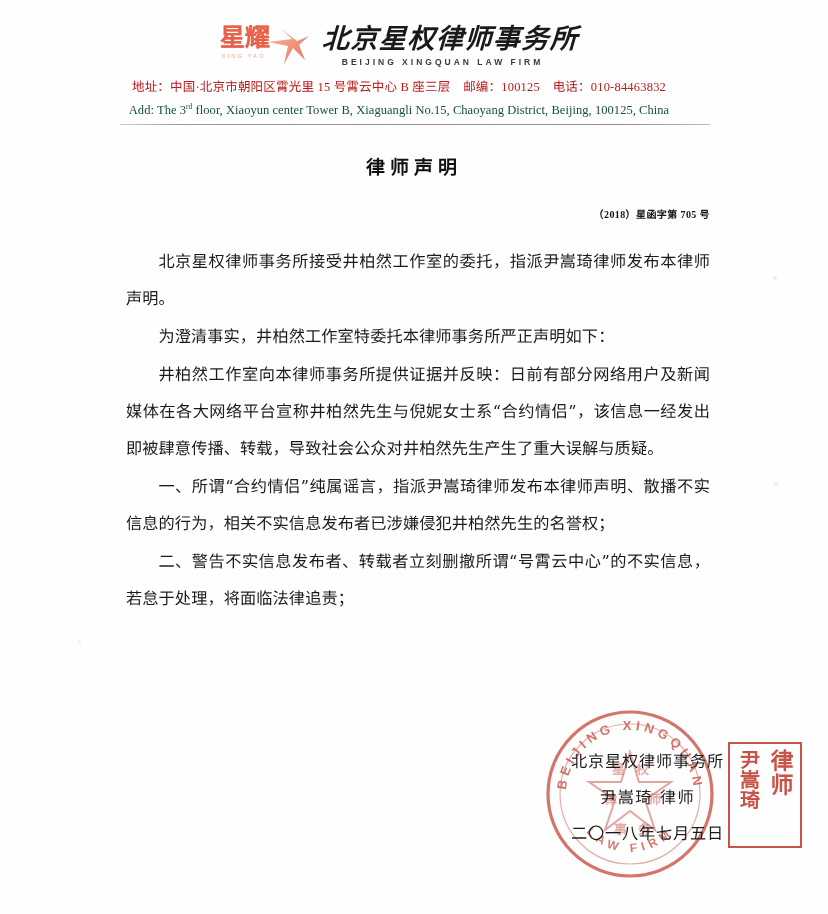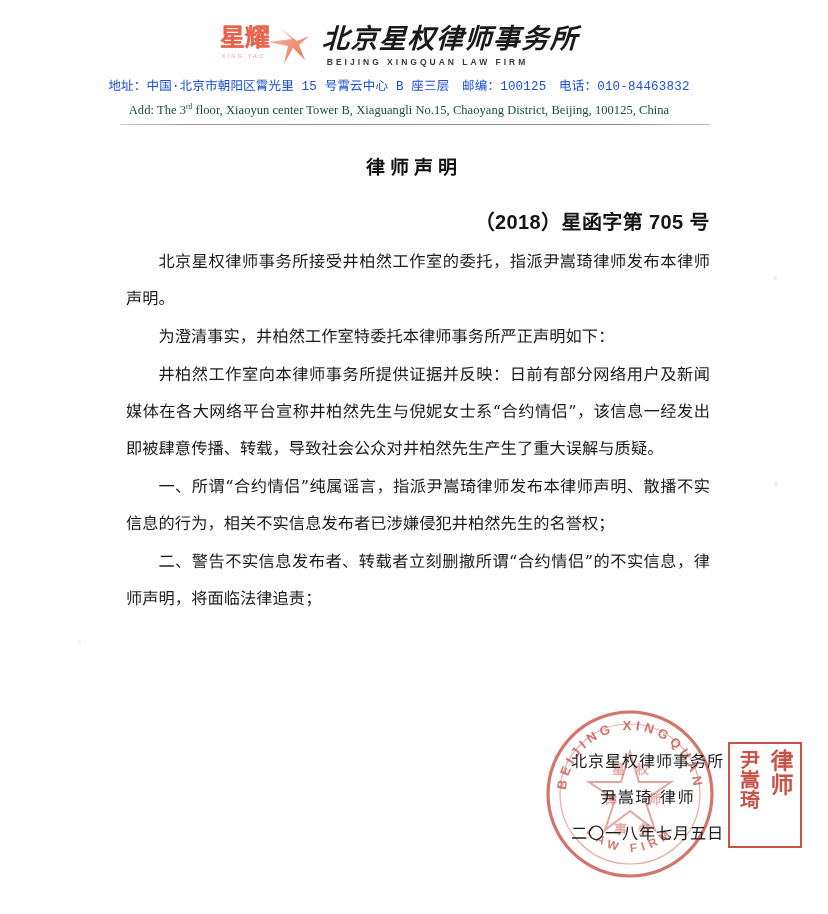--- a/index.html
+++ b/index.html
@@ -85,31 +85,31 @@
     font-style: italic;
     transform: skewX(-2deg);
   }
   .firm-en {
     font-family: "Liberation Sans", sans-serif;
     font-size: 8.5px;
     font-weight: bold;
     letter-spacing: 3.0px;
     color: #3a3a3a;
     margin-top: 2px;
-    margin-left: 5px;
+    margin-left: 20px;
   }
 
   .addr-block {
     margin-top: 10px;
     text-align: center;
   }
   .addr-cn {
-    font-family: Liberation Mono, monospace;
+    font-family: Liberation Serif, serif;
     font-size: 12.5px;
-    color: #1d4ed8;
+    color: #b91c1c;
     letter-spacing: 0.2px;
     line-height: 18px;
     white-space: nowrap;
   }
   .addr-en {
     font-family: "Liberation Serif", serif;
     font-size: 12.5px;
     color: #14532d;
     letter-spacing: 0.05px;
     line-height: 18px;
@@ -139,22 +139,22 @@
     font-family: "DejaVu Serif", "Liberation Serif", serif;
     font-size: 19px;
     font-weight: bold;
     letter-spacing: 5px;
     color: #111111;
   }
   .doc-number {
     position: absolute;
     right: 118px;
     top: 206px;
-    font-family: Liberation Sans, sans-serif;
-    font-size: 20px;
+    font-family: Liberation Serif, serif;
+    font-size: 10px;
     font-weight: bold;
     color: #141414;
     letter-spacing: 0.4px;
   }
 
   
   .body-copy {
     position: absolute;
     left: 118px;
     top: 243px;
@@ -286,21 +286,21 @@
   <div class="rule"></div>
 
   <div class="doc-title">律师声明</div>
   <div class="doc-number">（2018）星函字第 705 号</div>
 
   <div class="body-copy">
     <p class="para indent">北京星权律师事务所接受井柏然工作室的委托，指派尹嵩琦律师发布本律师声明。</p>
     <p class="para indent gap">为澄清事实，井柏然工作室特委托本律师事务所严正声明如下：</p>
     <p class="para indent gap">井柏然工作室向本律师事务所提供证据并反映：日前有部分网络用户及新闻媒体在各大网络平台宣称井柏然先生与倪妮女士系“合约情侣”，该信息一经发出即被肆意传播、转载，导致社会公众对井柏然先生产生了重大误解与质疑。</p>
     <p class="para indent gap">一、所谓“合约情侣”纯属谣言，指派尹嵩琦律师发布本律师声明、散播不实信息的行为，相关不实信息发布者已涉嫌侵犯井柏然先生的名誉权；</p>
-    <p class="para indent gap">二、警告不实信息发布者、转载者立刻删撤所谓“合约情侣”的不实信息，律师声明，将面临法律追责；</p>
+    <p class="para indent gap">二、警告不实信息发布者、转载者立刻删撤所谓“号霄云中心”的不实信息，若怠于处理，将面临法律追责；</p>
   </div>
 
   <svg class="seal-round" viewBox="0 0 172 172">
     <defs>
       <path id="arcTop" d="M 22 86 A 64 64 0 0 1 150 86"></path>
       <path id="arcBottom" d="M 28 86 A 58 58 0 0 0 144 86"></path>
     </defs>
     <circle cx="86" cy="86" r="82" fill="none" stroke="#c0392b" stroke-width="3.2" opacity="0.85"></circle>
     <circle cx="86" cy="86" r="70" fill="none" stroke="#c0392b" stroke-width="1.2" opacity="0.5"></circle>
     <text font-family="'Liberation Sans', sans-serif" font-size="13" font-weight="bold" fill="#c0392b" letter-spacing="4.2" opacity="0.85">

